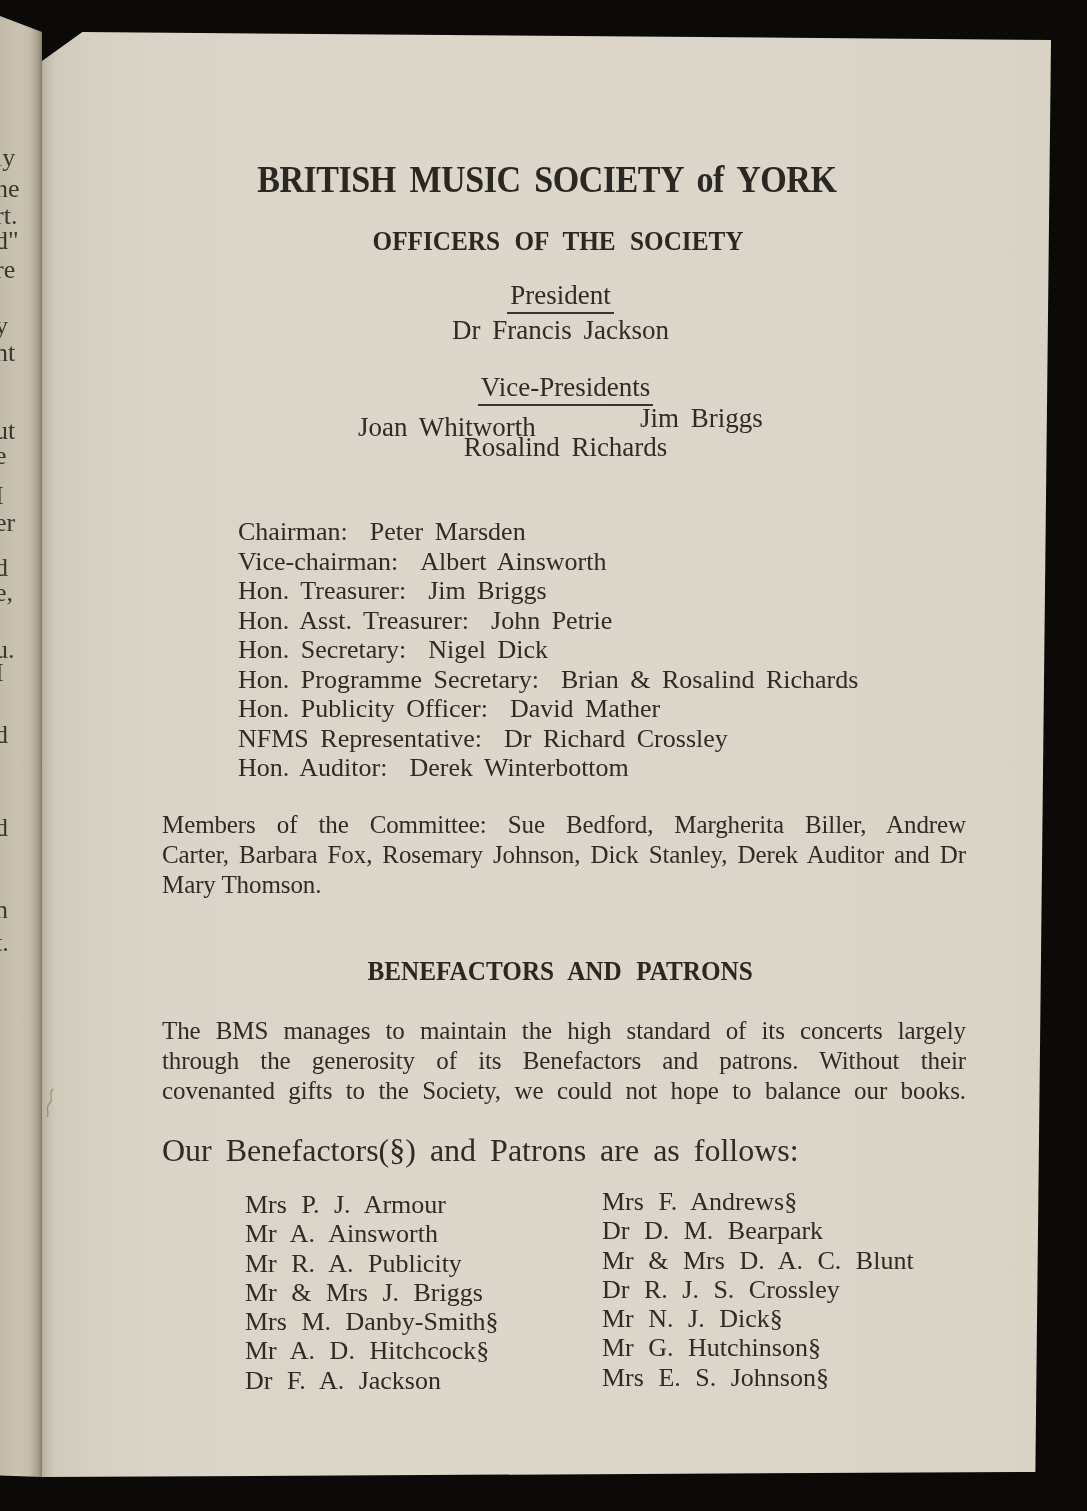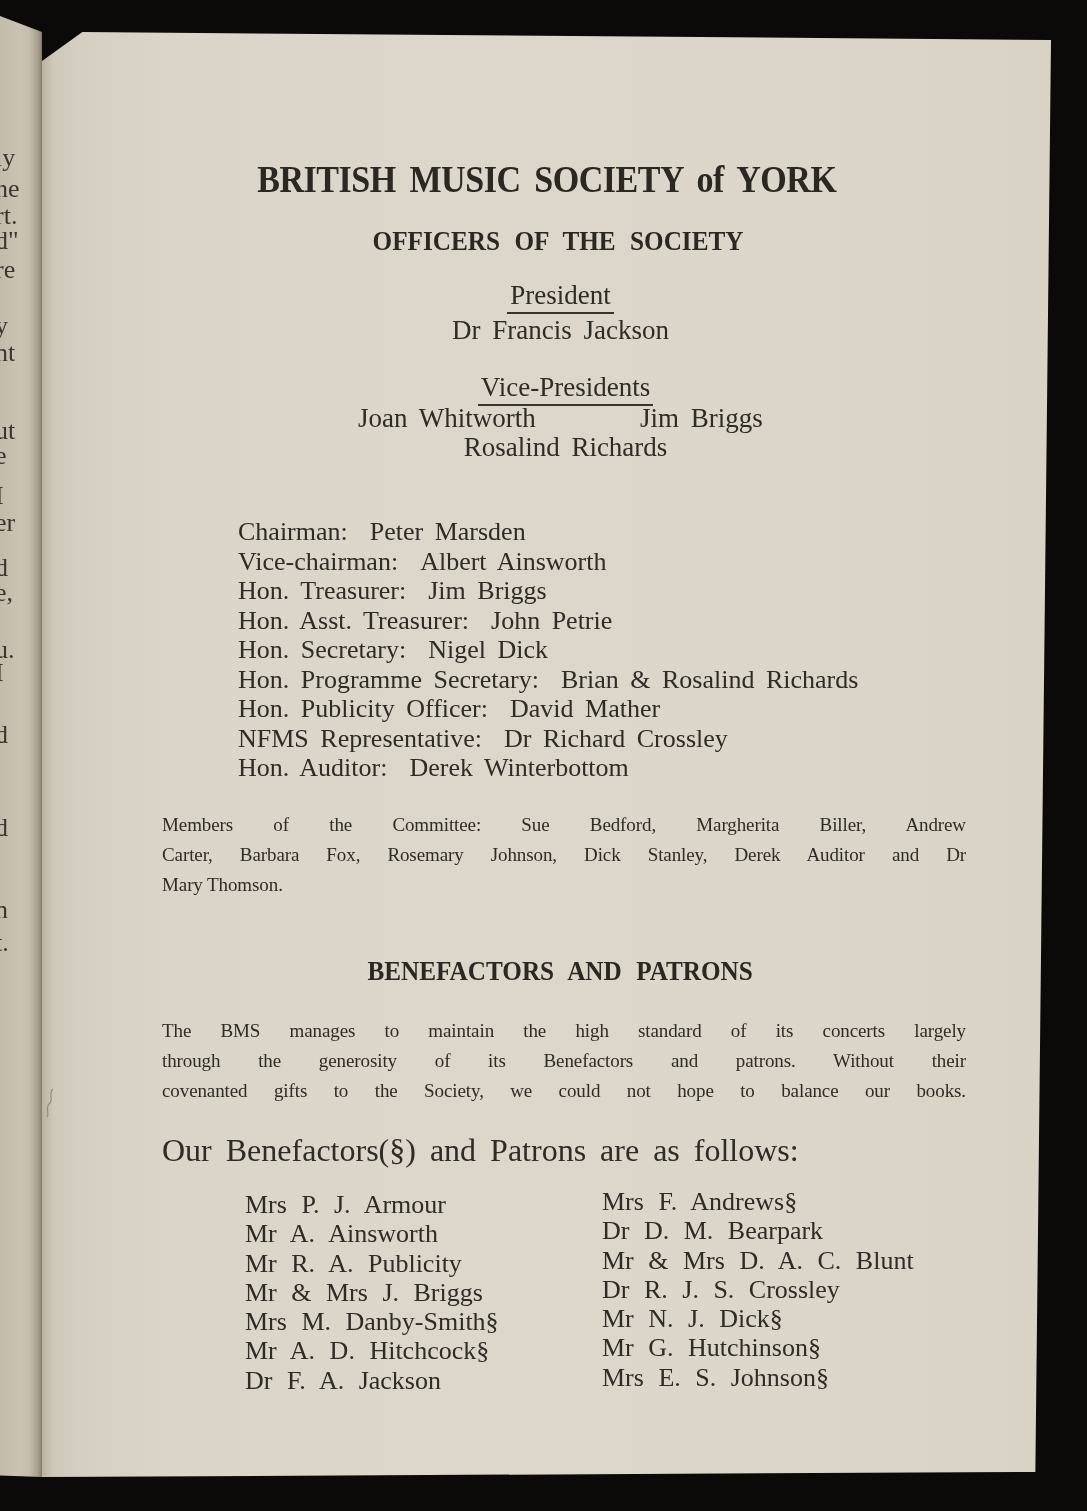--- a/index.html
+++ b/index.html
@@ -21,21 +21,21 @@
   .nudge3{left:19px;right:-19px;}
   .title{font-size:37px;font-weight:bold;color:#2b2722;letter-spacing:-0.5px;}
   .title>span{display:inline-block;transform:scaleX(.92);transform-origin:center;word-spacing:6px;}
   .capshead{font-size:28px;font-weight:bold;color:#2b2722;}
   .capshead>span{display:inline-block;transform:scaleX(.9);transform-origin:center;word-spacing:9px;}
   .subhead{font-size:27px;word-spacing:5px;}
   .underlined{display:inline-block;border-bottom:2px solid #37332d;padding:0 3px 1px 3px;}
   .bodyline{font-size:26px;line-height:29.5px;word-spacing:5px;white-space:nowrap;}
   #officers{left:196px;top:485px;}
   .officer-name{margin-left:22px;}
-  .para{font-size:19px;line-height:30px;letter-spacing:-0.1px;}
+  .para{font-size:25px;line-height:30px;letter-spacing:-0.1px;}
   .para .line{text-align:justify;text-align-last:justify;}
   .para.last-left .line:last-child{text-align:left;text-align-last:left;}
   #committee{left:120px;top:778px;width:804px;}
   #bms-para{left:120px;top:984px;width:804px;}
   #intro{left:120px;top:1100px;font-size:32px;word-spacing:6px;}
   .namecol{font-size:26px;line-height:29.3px;word-spacing:8px;}
   #col-left{left:203px;top:1158px;}
   #col-right{left:560px;top:1155px;}
   #stray-mark{left:2px;top:1056px;}
 </style>
@@ -77,21 +77,21 @@
     </div>
 
     <div class="abs center nudge2 subhead" style="top:248px">
       <span class="underlined">President</span>
     </div>
     <div class="abs center nudge2 subhead" style="top:283px">Dr Francis Jackson</div>
 
     <div class="abs center nudge3 subhead" style="top:340px">
       <span class="underlined">Vice-Presidents</span>
     </div>
-    <div class="abs subhead" style="left:316px;top:371px;white-space:nowrap">Joan Whitworth</div>
+    <div class="abs subhead" style="left:316px;top:380px;white-space:nowrap">Joan Whitworth</div>
     <div class="abs subhead" style="left:598px;top:371px;white-space:nowrap">Jim Briggs</div>
     <div class="abs center nudge3 subhead" style="top:400px">Rosalind Richards</div>
 
     <div class="abs" id="officers">
         <div class="bodyline"><span class="officer-role">Chairman:</span><span class="officer-name">Peter Marsden</span></div>
         <div class="bodyline"><span class="officer-role">Vice-chairman:</span><span class="officer-name">Albert Ainsworth</span></div>
         <div class="bodyline"><span class="officer-role">Hon. Treasurer:</span><span class="officer-name">Jim Briggs</span></div>
         <div class="bodyline"><span class="officer-role">Hon. Asst. Treasurer:</span><span class="officer-name">John Petrie</span></div>
         <div class="bodyline"><span class="officer-role">Hon. Secretary:</span><span class="officer-name">Nigel Dick</span></div>
         <div class="bodyline"><span class="officer-role">Hon. Programme Secretary:</span><span class="officer-name">Brian &amp; Rosalind Richards</span></div>

